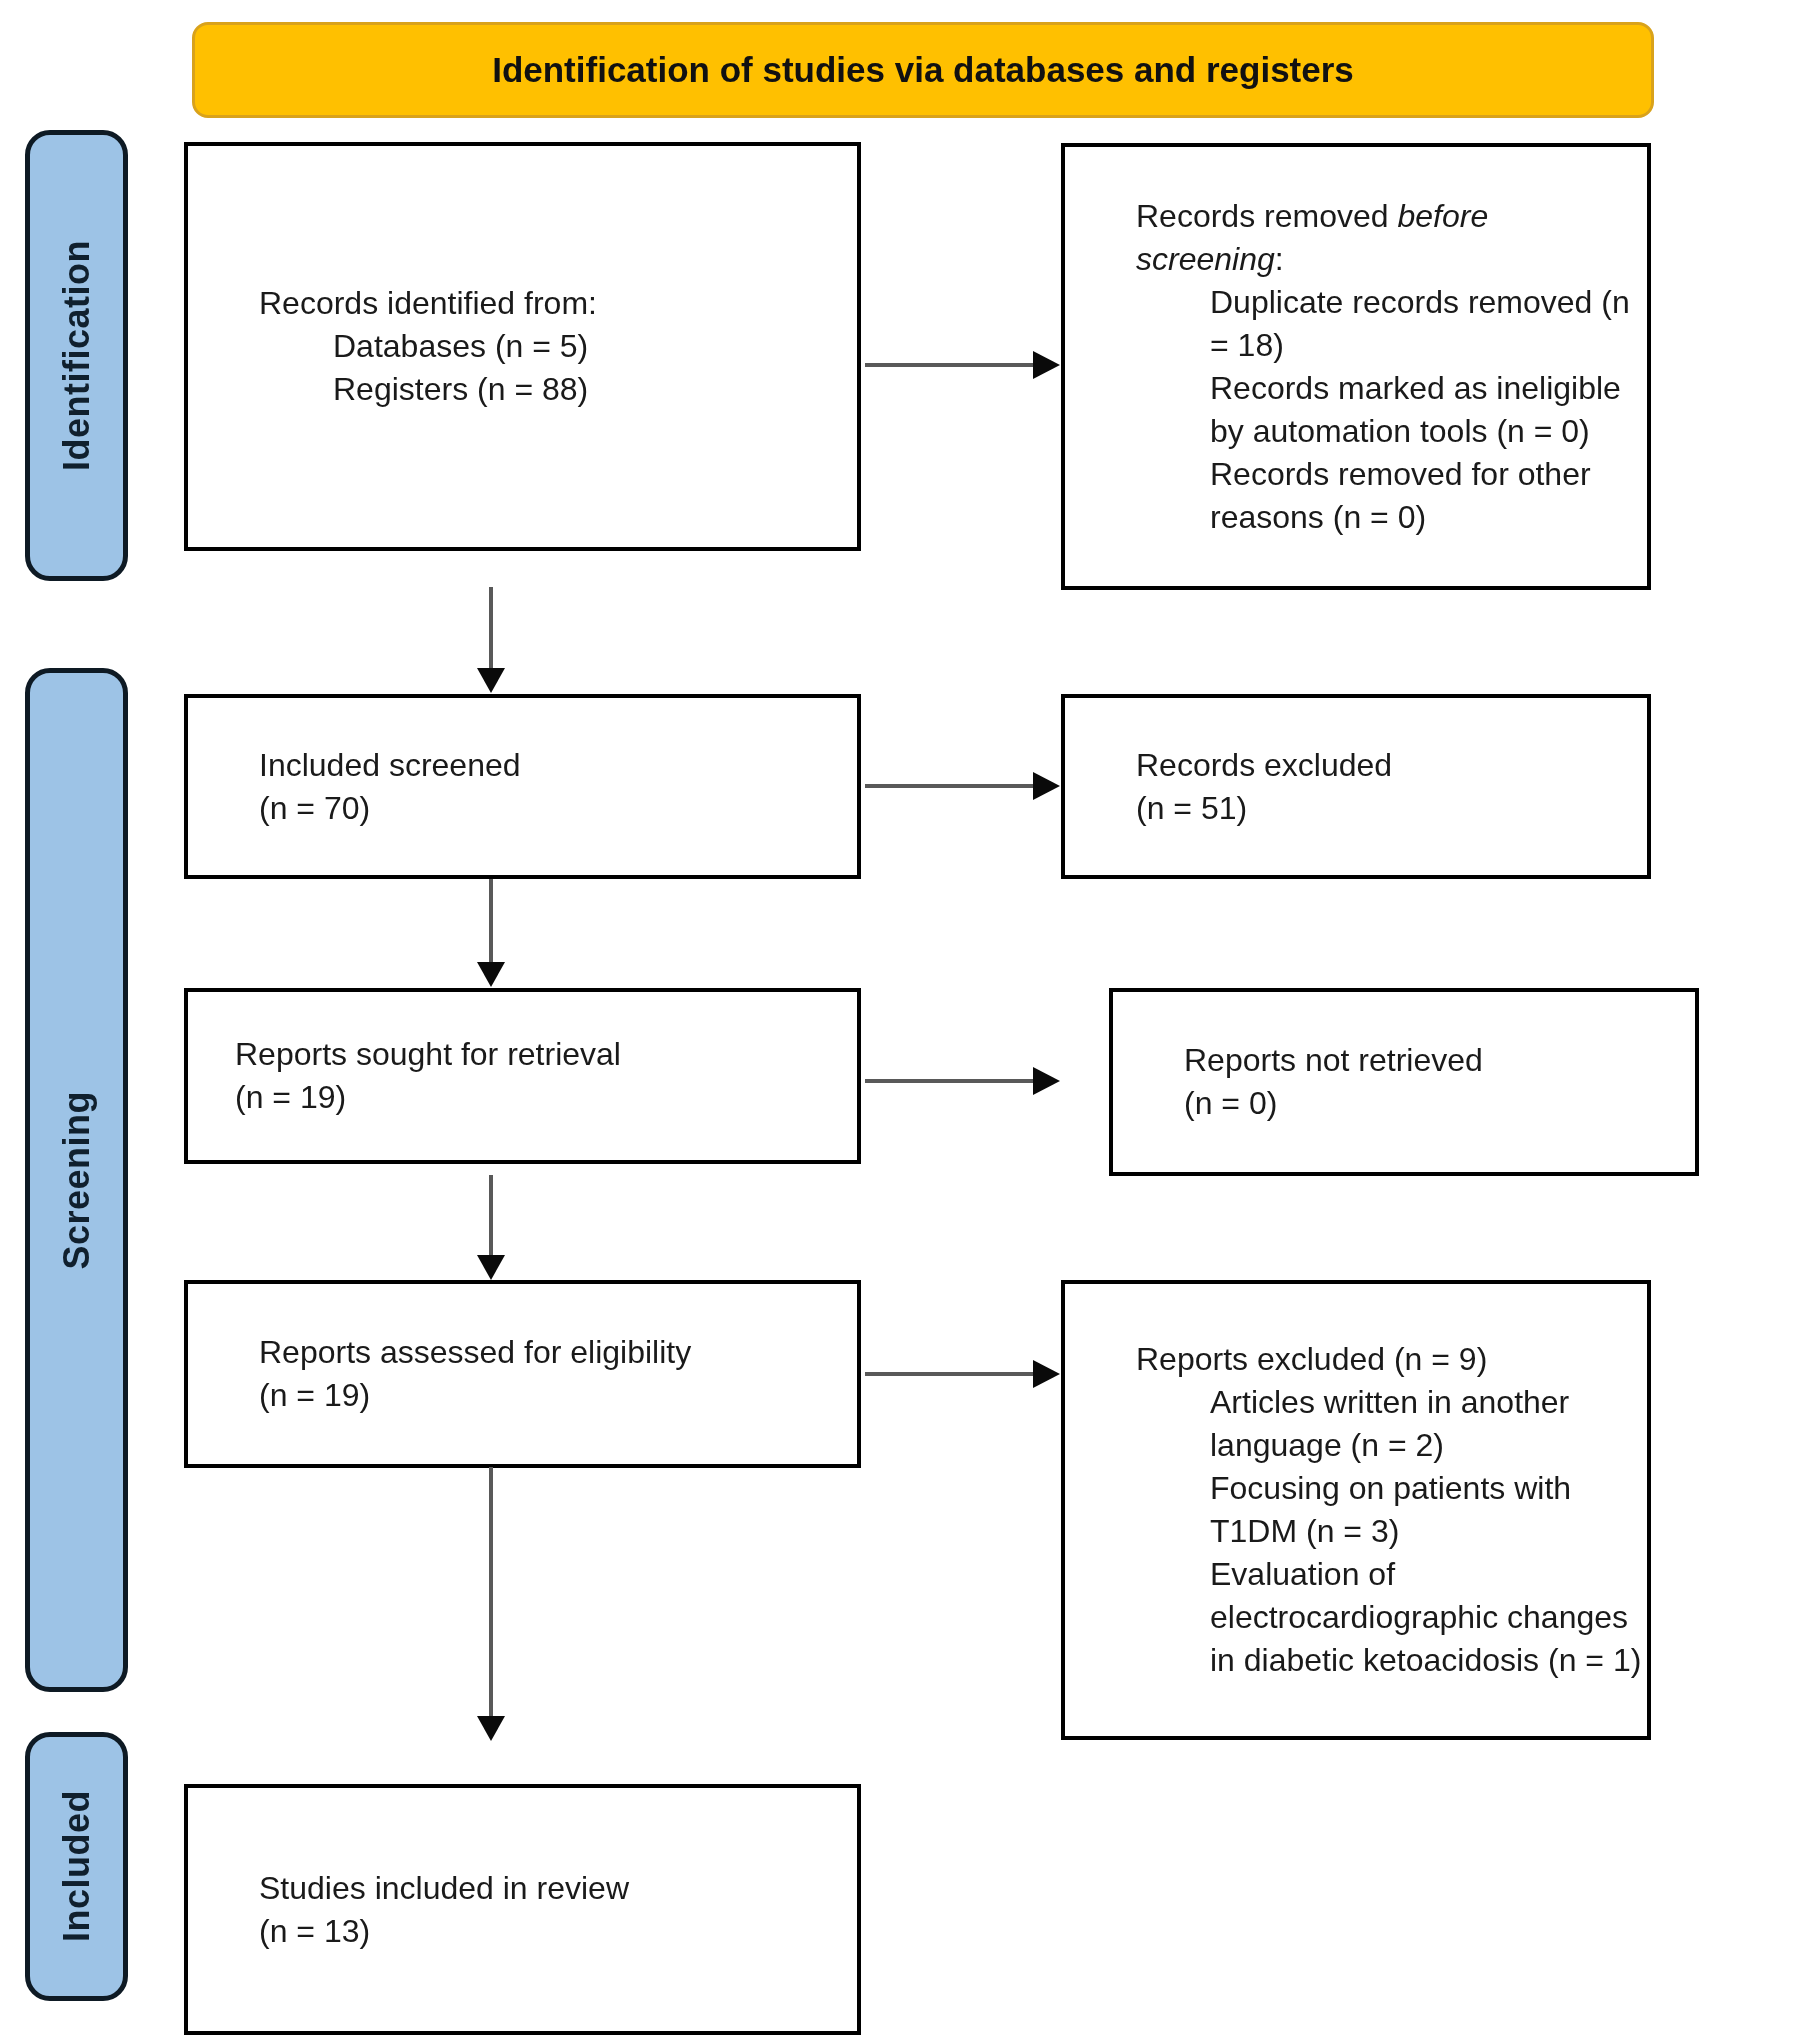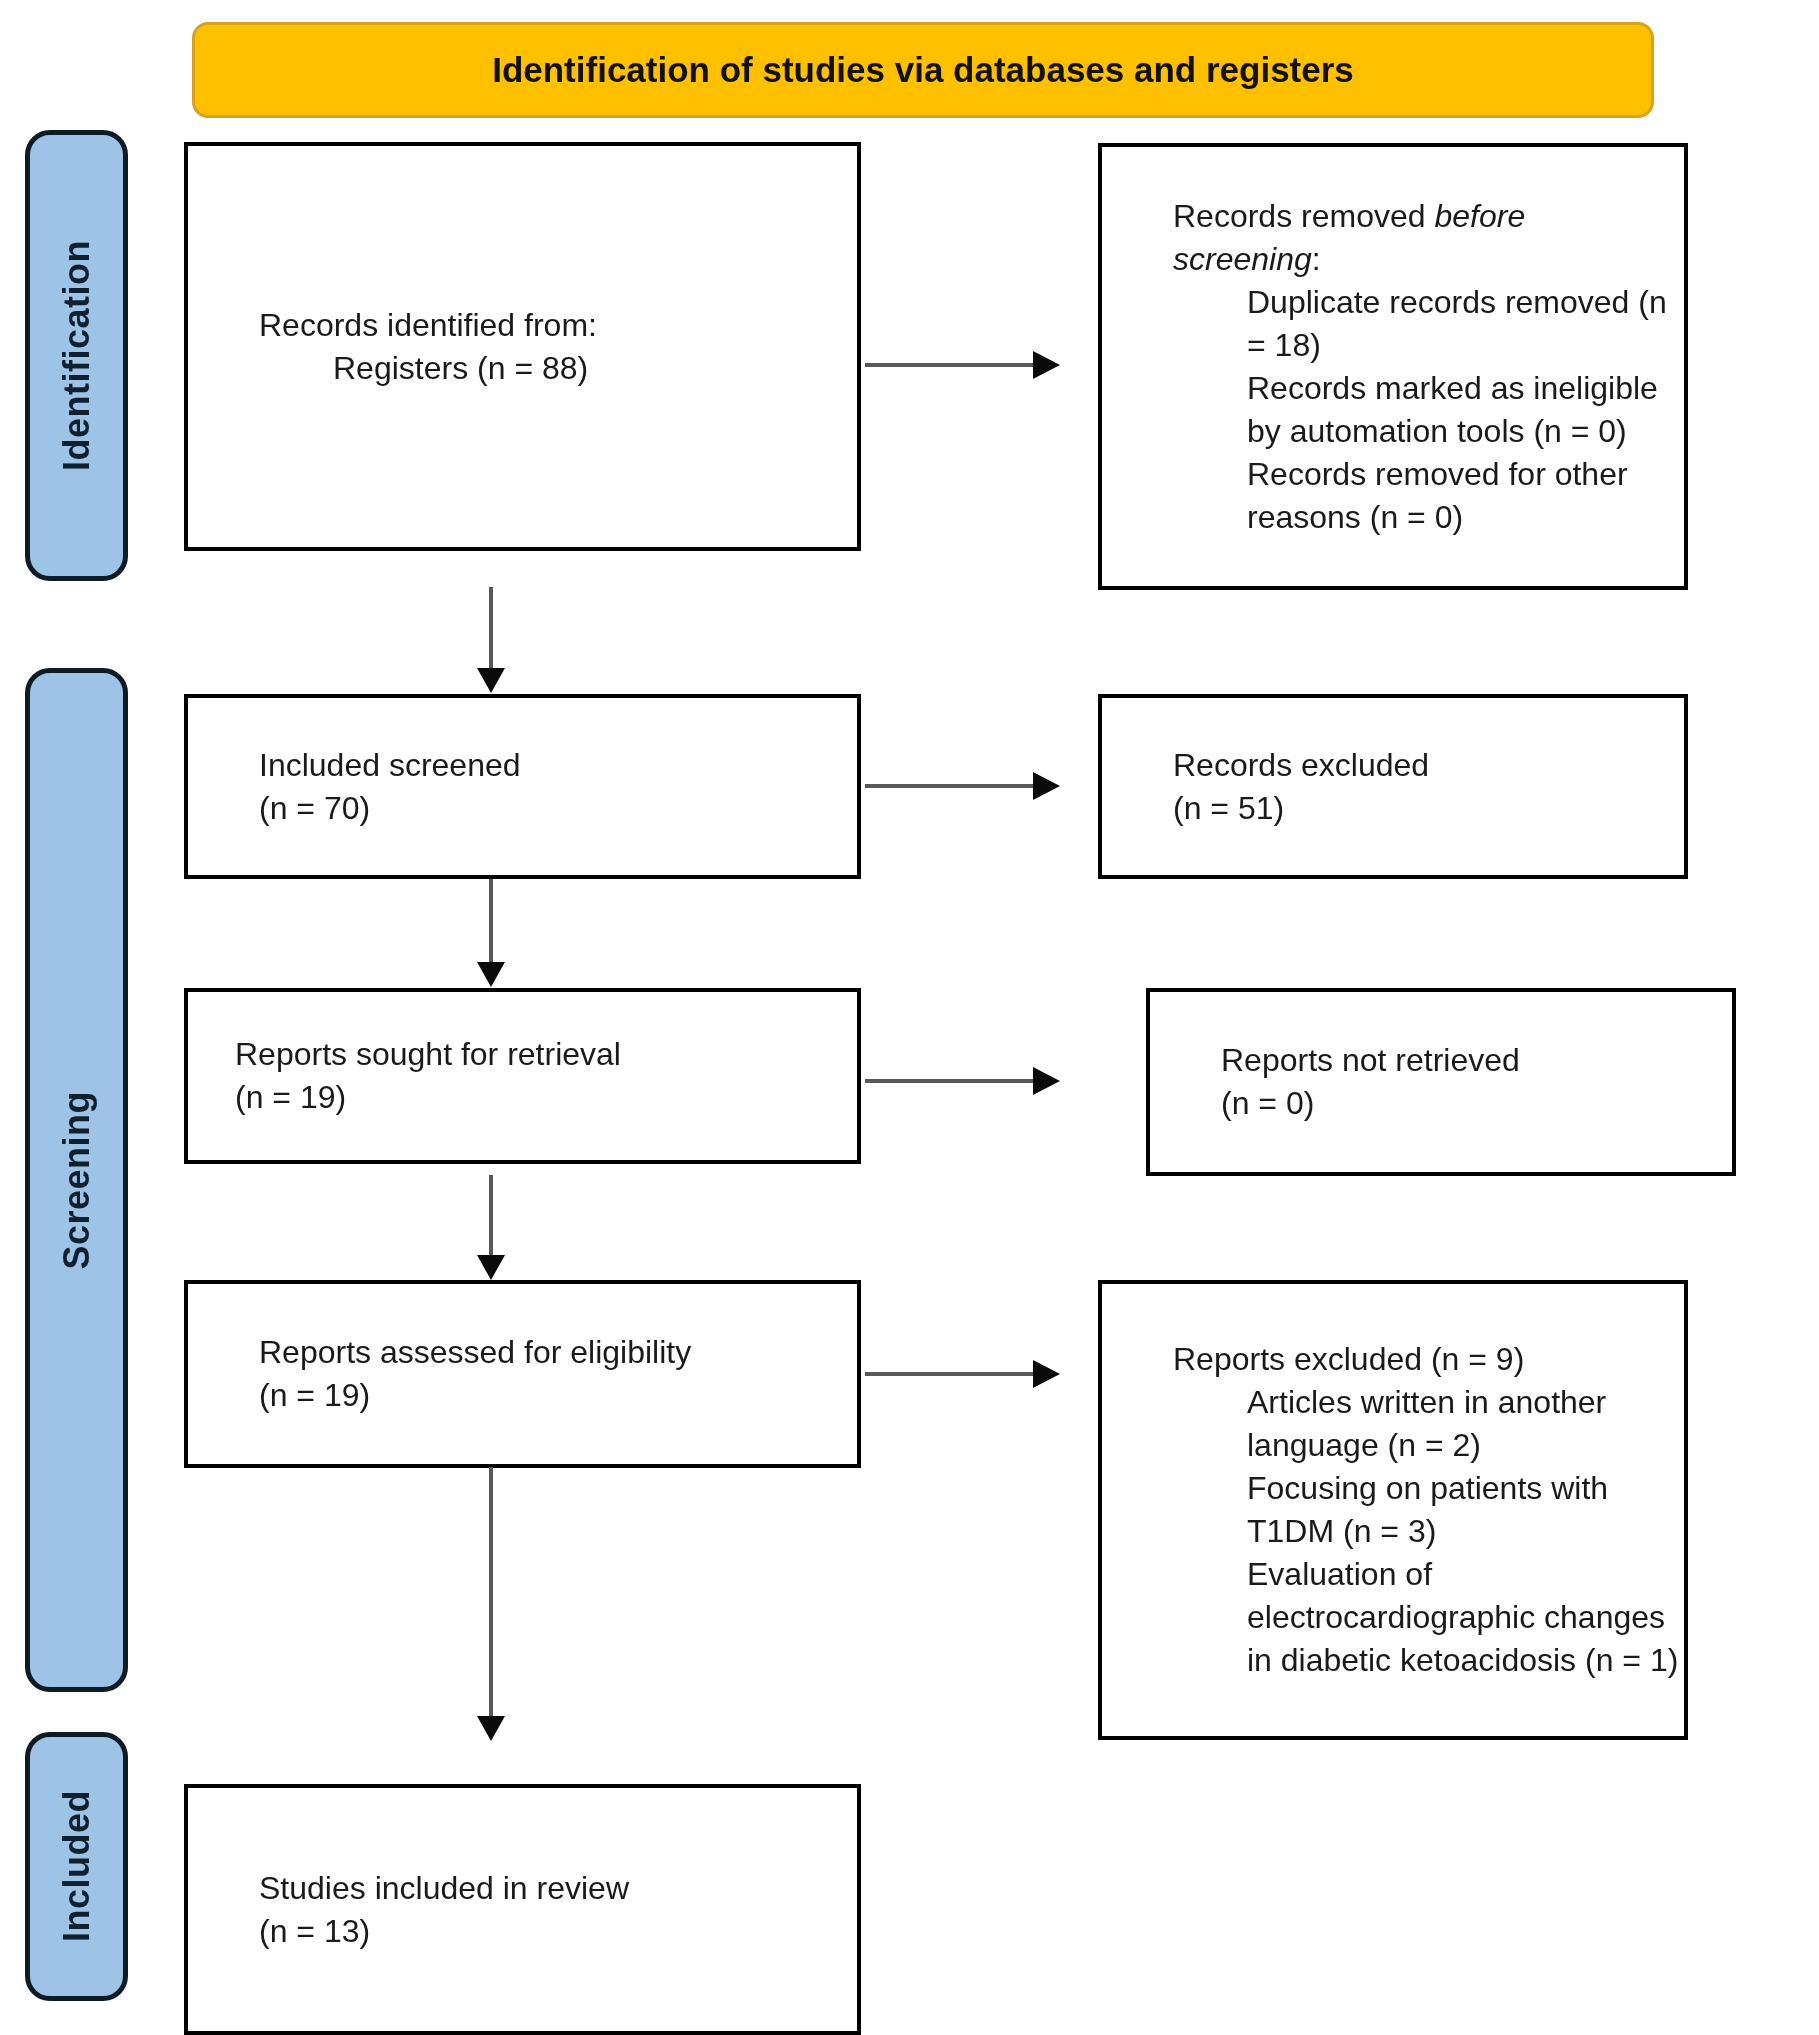--- a/index.html
+++ b/index.html
@@ -45,21 +45,21 @@
   
   .flow-box{
     position:absolute;
     background:#fff;
     border:4.2px solid var(--box-border);
     box-sizing:border-box;
     display:flex;flex-direction:column;justify-content:center;
     padding-left:71px;padding-right:21px;
   }
   .col-left{left:184px;width:677px;}
-  .col-right{left:1098px;width:590px;}
+  .col-right{left:1061px;width:590px;}
   #box-records-identified{top:142px;height:409px;}
   #box-records-removed{top:143px;height:447px;}
   #box-records-screened{top:694px;height:185px;}
   #box-records-excluded{top:694px;height:185px;}
   #box-reports-sought{top:988px;height:176px;padding-left:47px;}
   #box-reports-not-retrieved{top:988px;height:188px;margin-left:48px;}
   #box-reports-assessed{top:1280px;height:188px;}
   #box-reports-excluded{top:1280px;height:460px;}
   #box-studies-included{top:1784px;height:251px;}
   .line{
@@ -104,20 +104,21 @@
   </div>
   <div class="stage-bar" id="stage-screening">
     <span class="stage-label">Screening</span>
   </div>
   <div class="stage-bar" id="stage-included">
     <span class="stage-label">Included</span>
   </div>
 
   <div class="flow-box col-left" id="box-records-identified">
     <div class="line">Records identified from:</div>
+    <div class="line indent">Databases (n = 5)</div>
     <div class="line indent">Registers (n = 88)</div>
   </div>
 
   <div class="flow-box col-left" id="box-records-screened">
     <div class="line">Included screened</div>
     <div class="line">(n = 70)</div>
   </div>
 
   <div class="flow-box col-left" id="box-reports-sought">
     <div class="line">Reports sought for retrieval</div>

